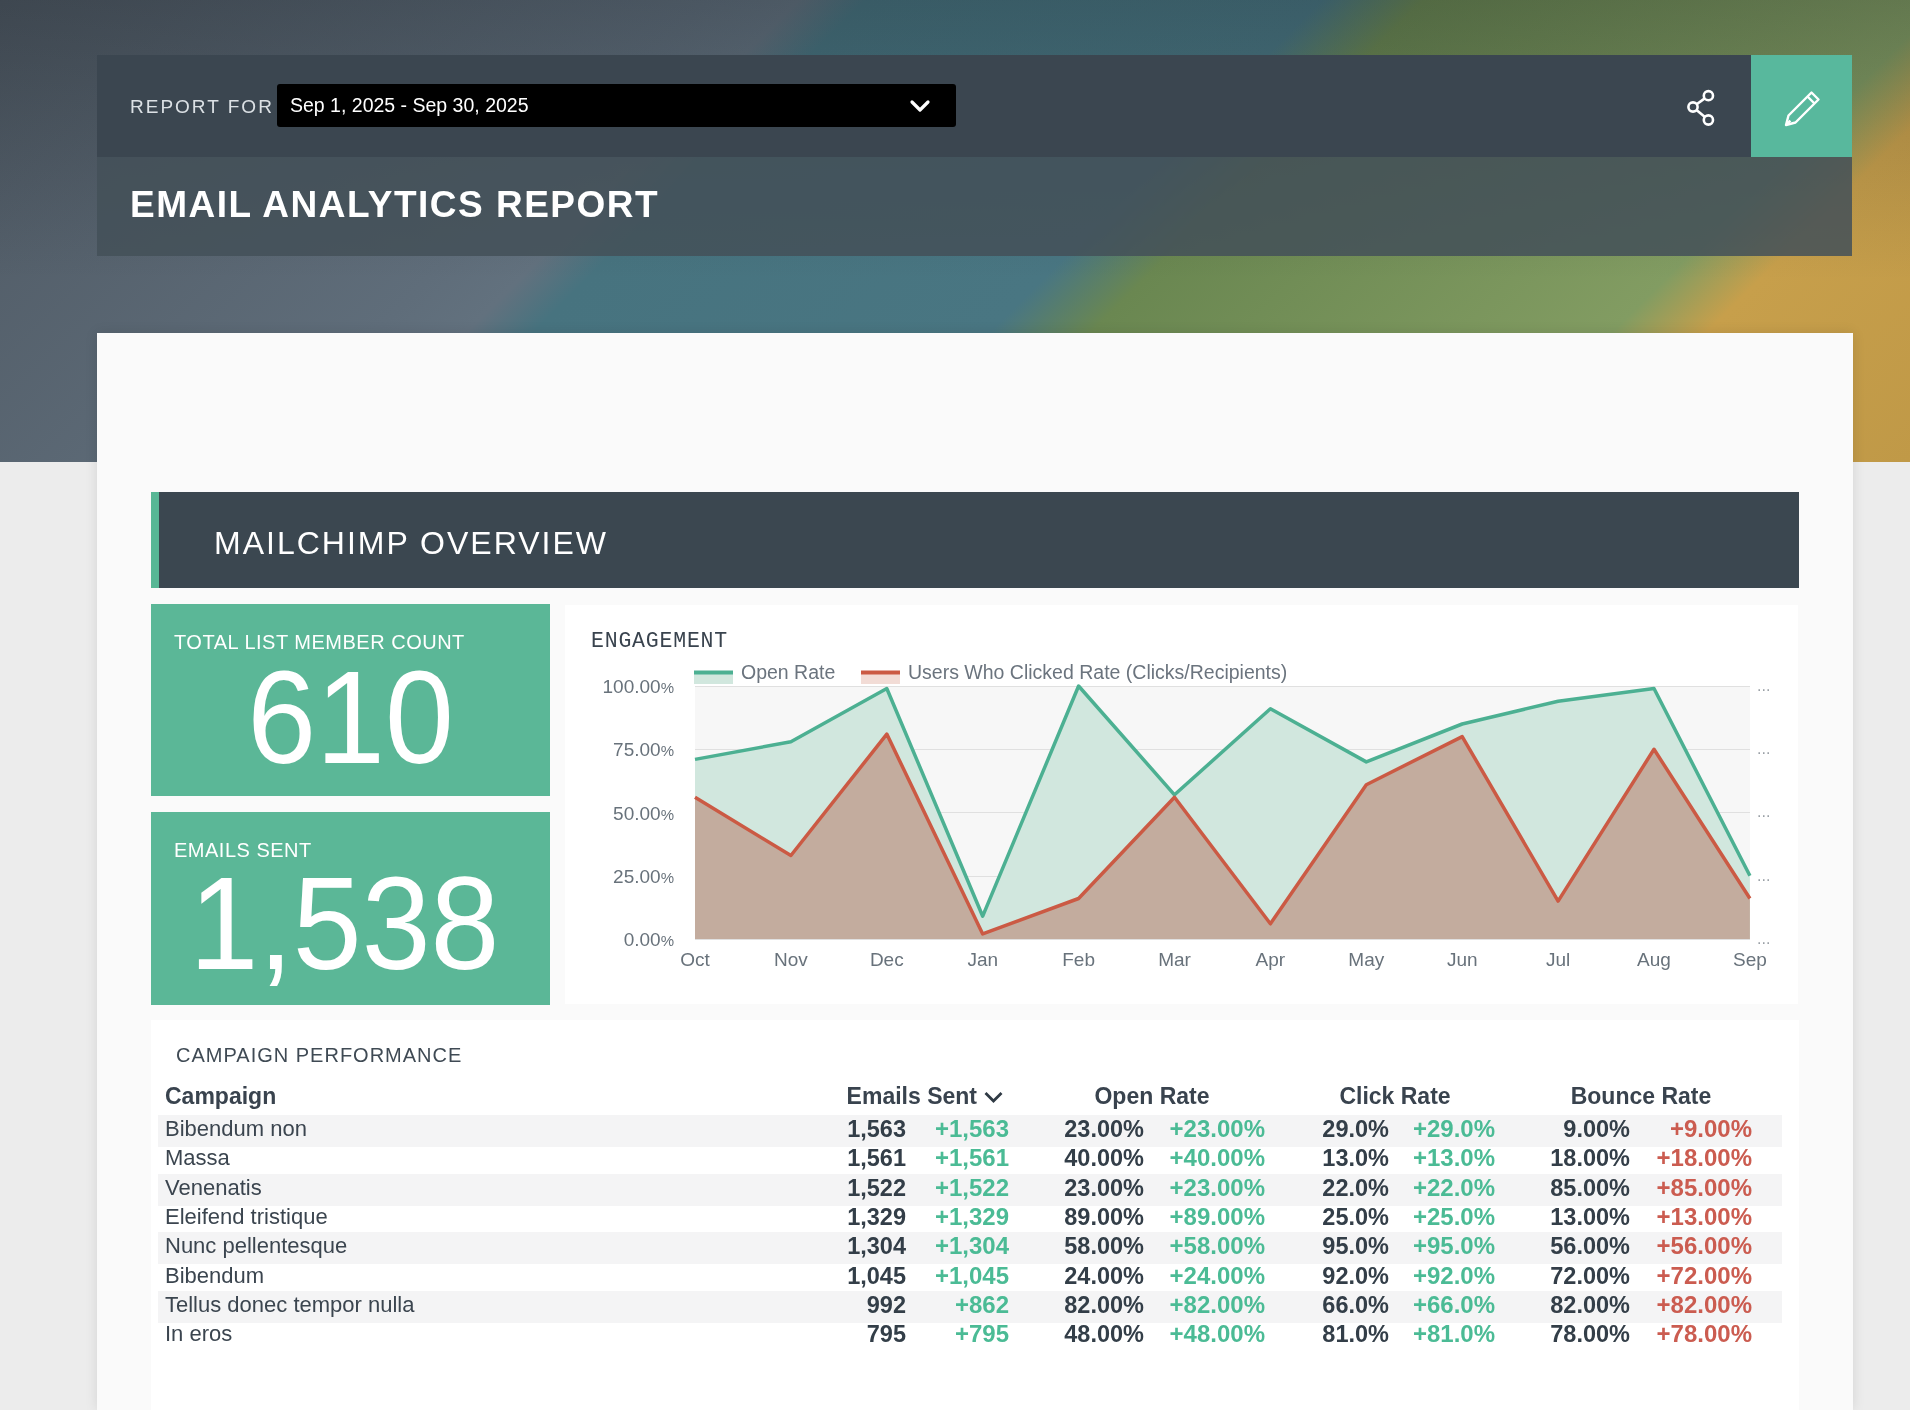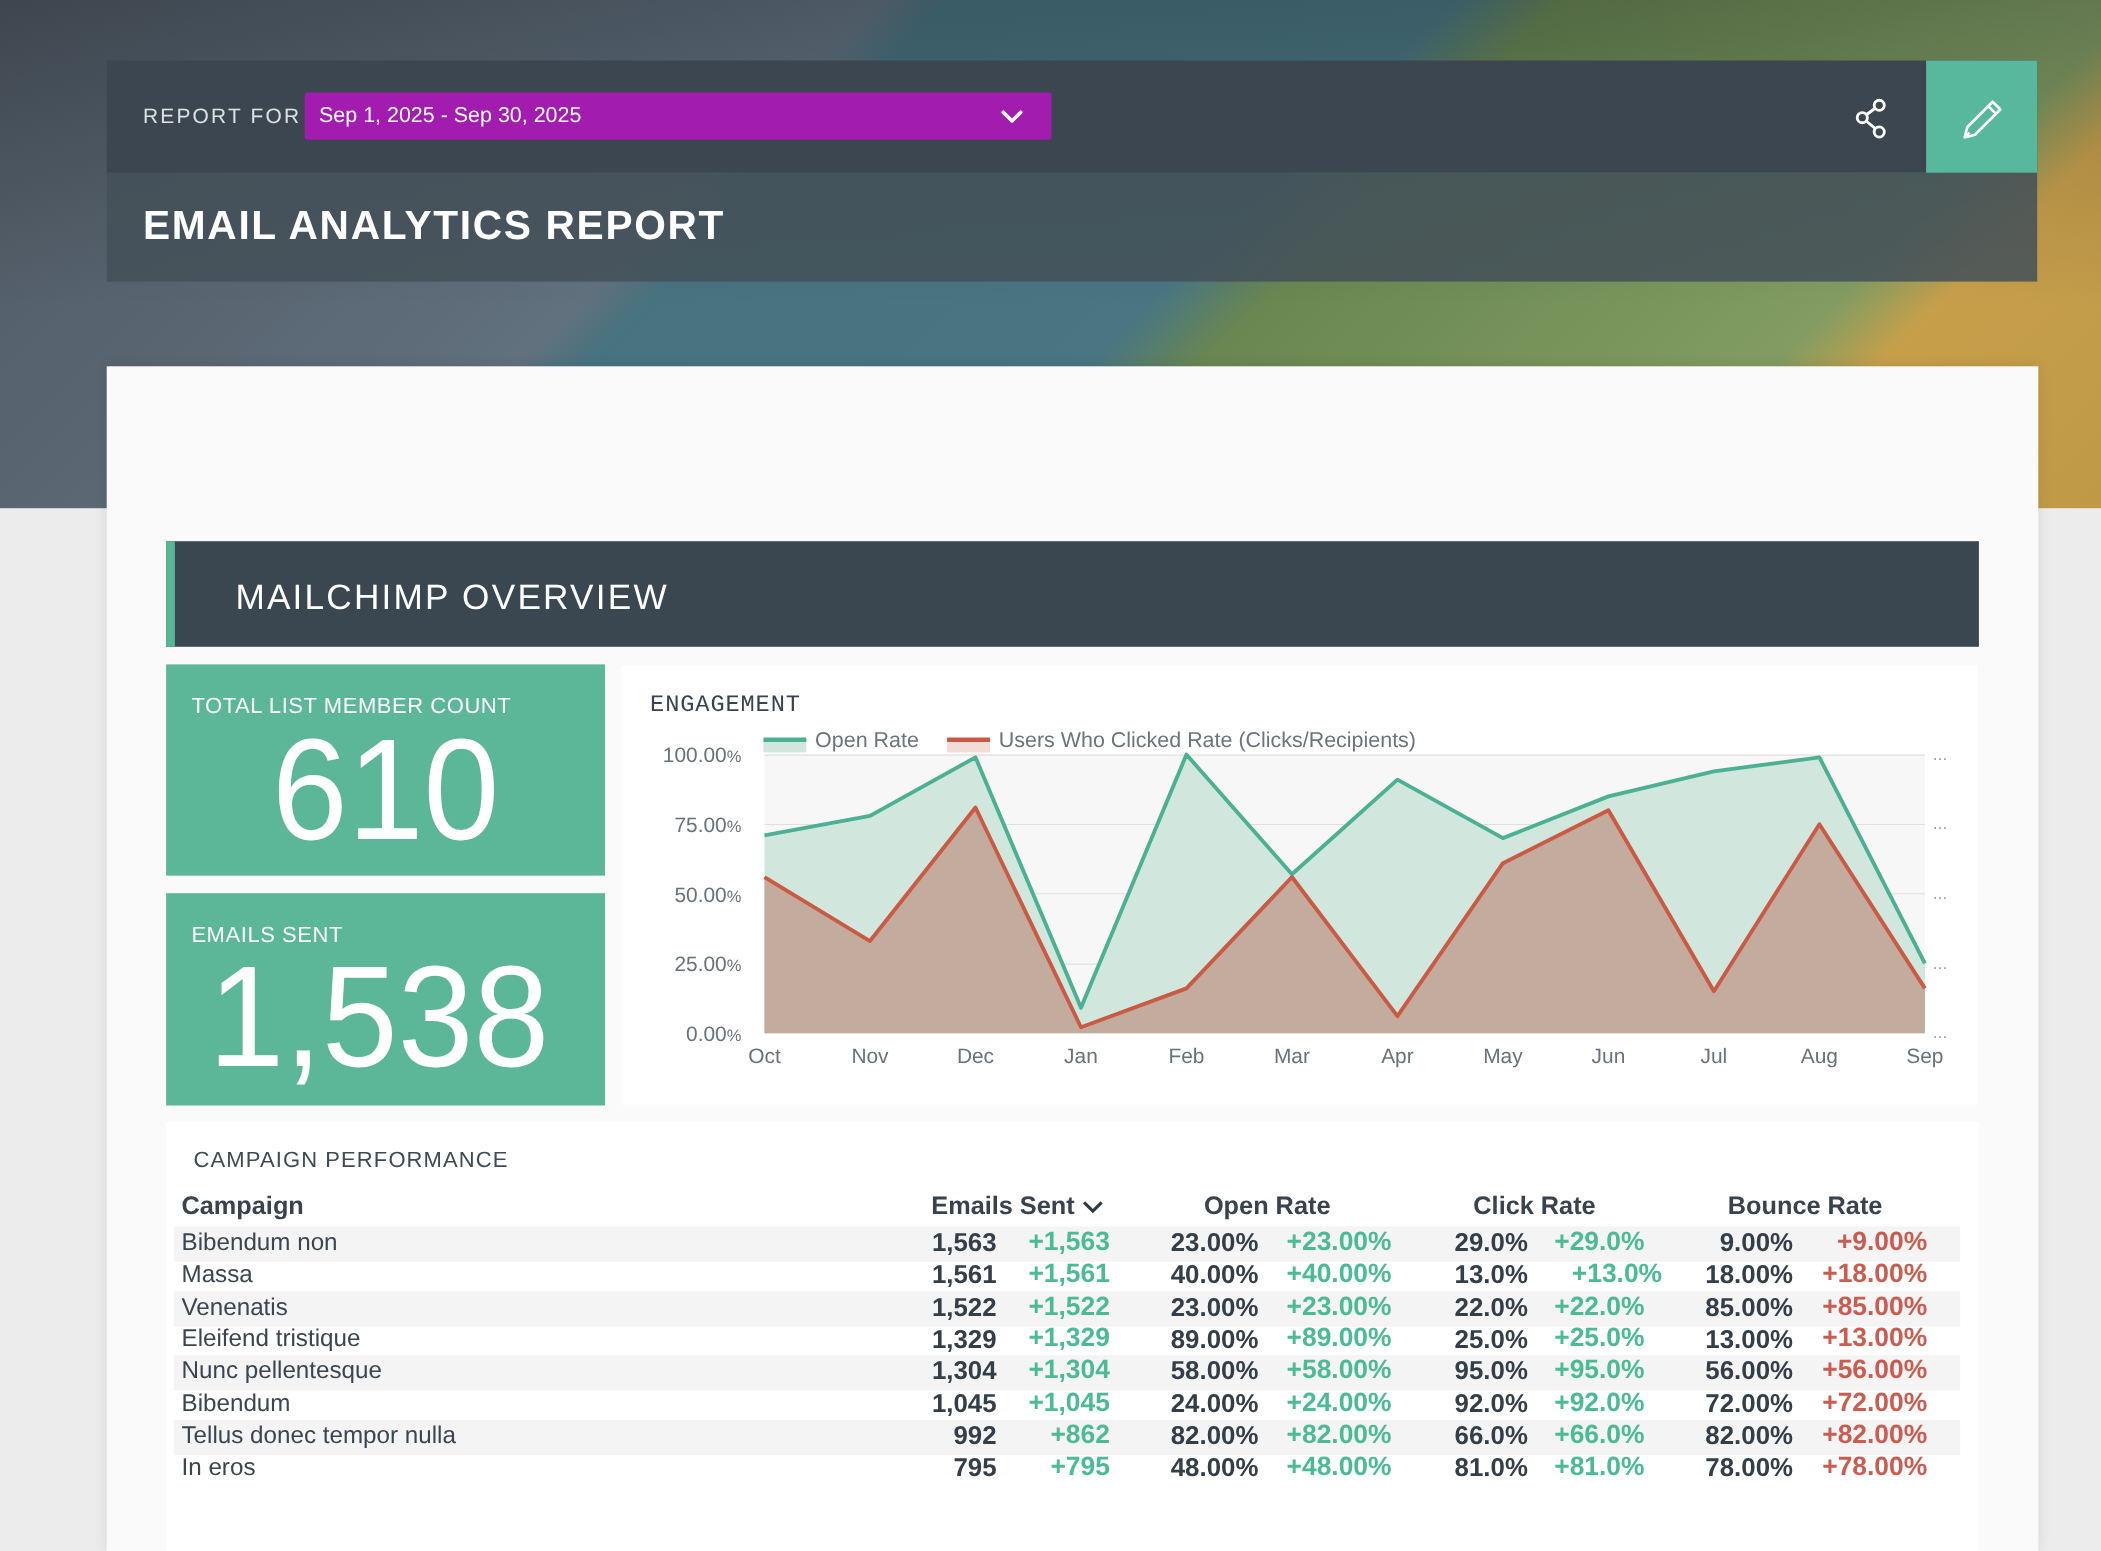--- a/index.html
+++ b/index.html
@@ -12,21 +12,21 @@
         #6a8751 1007px,#829c62 1375px,
         #c79f4b 1442px,#c09947 1677px);}
   .bg:after{content:"";position:absolute;left:0;top:0;right:0;height:280px;
       background:linear-gradient(180deg,rgba(16,22,28,0.26) 0,rgba(16,22,28,0) 100%);}
   .page{position:absolute;left:97px;top:333px;width:1756px;height:1077px;
       background:#fafafa;box-shadow:0 0 12px rgba(0,0,0,0.10);}
   .topbar{position:absolute;left:97px;top:55px;width:1755px;height:102px;background:#3b4650;}
   .band{position:absolute;left:97px;top:157px;width:1755px;height:99px;background:rgba(67,80,88,0.86);}
   .rlabel{position:absolute;left:33px;top:41px;font-size:19px;letter-spacing:2px;
       color:#dce1e5;font-weight:400;}
-  .ddate{position:absolute;left:180px;top:29px;width:679px;height:43px;background:#a21caf;
+  .ddate{position:absolute;left:180px;top:29px;width:679px;height:43px;background:#000000;
       border-radius:3px;color:#fff;}
   .ddate span{position:absolute;left:13px;top:10px;font-size:19.5px;letter-spacing:0;}
   .share{position:absolute;left:1579px;top:28px;}
   .editbtn{position:absolute;right:0;top:0;width:101px;height:102px;background:#58b89d;}
   .h1{position:absolute;left:130px;top:184px;font-size:37px;font-weight:bold;color:#fff;
       letter-spacing:1.5px;}
   .ovbar{position:absolute;left:151px;top:492px;width:1648px;height:96px;background:#3b4750;
       border-left:8px solid #57b795;box-sizing:border-box;}
   .ovbar span{position:absolute;left:55px;top:33px;font-size:32px;color:#fff;letter-spacing:2px;}
   .card{position:absolute;left:151px;width:399px;background:#5bb797;color:#fff;}
@@ -180,21 +180,21 @@
 <span class="cell cval" style="right:169px;margin-left:42px;">9.00%</span>
 <span class="cell cd cdr" style="right:47px;">+9.00%</span>
 </div>
 <div class="trow" style="top:124px;line-height:28px;">
 <span class="cell cname">Massa</span>
 <span class="cell cval" style="right:893px;">1,561</span>
 <span class="cell cd cdg" style="right:790px;">+1,561</span>
 <span class="cell cval" style="right:655px;">40.00%</span>
 <span class="cell cd cdg" style="right:534px;">+40.00%</span>
 <span class="cell cval" style="right:410px;">13.0%</span>
-<span class="cell cd cdg" style="right:288px;">+13.0%</span>
+<span class="cell cd cdg" style="right:304px;">+13.0%</span>
 <span class="cell cval" style="right:169px;">18.00%</span>
 <span class="cell cd cdr" style="right:47px;">+18.00%</span>
 </div>
 <div class="stripe" style="top:154px;"></div>
 <div class="trow" style="top:154px;line-height:28px;">
 <span class="cell cname">Venenatis</span>
 <span class="cell cval" style="right:893px;">1,522</span>
 <span class="cell cd cdg" style="right:790px;">+1,522</span>
 <span class="cell cval" style="right:655px;">23.00%</span>
 <span class="cell cd cdg" style="right:534px;">+23.00%</span>

